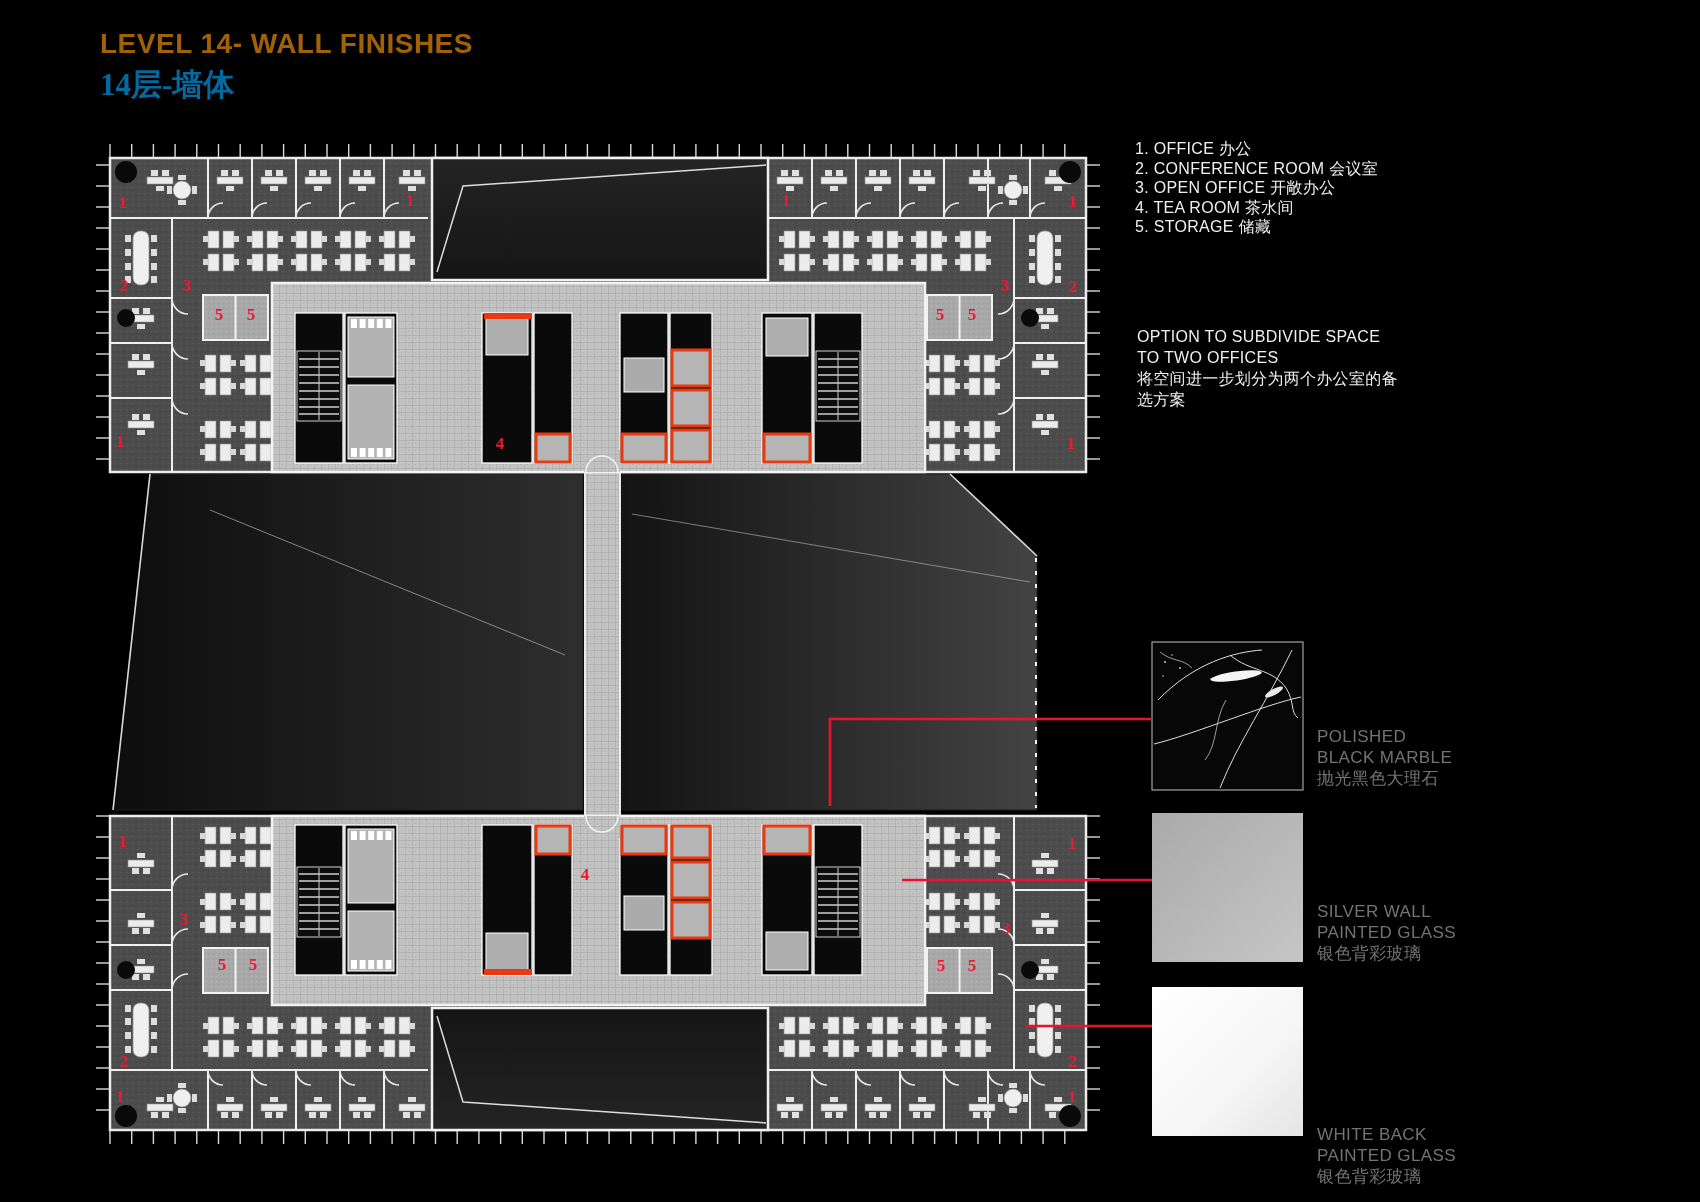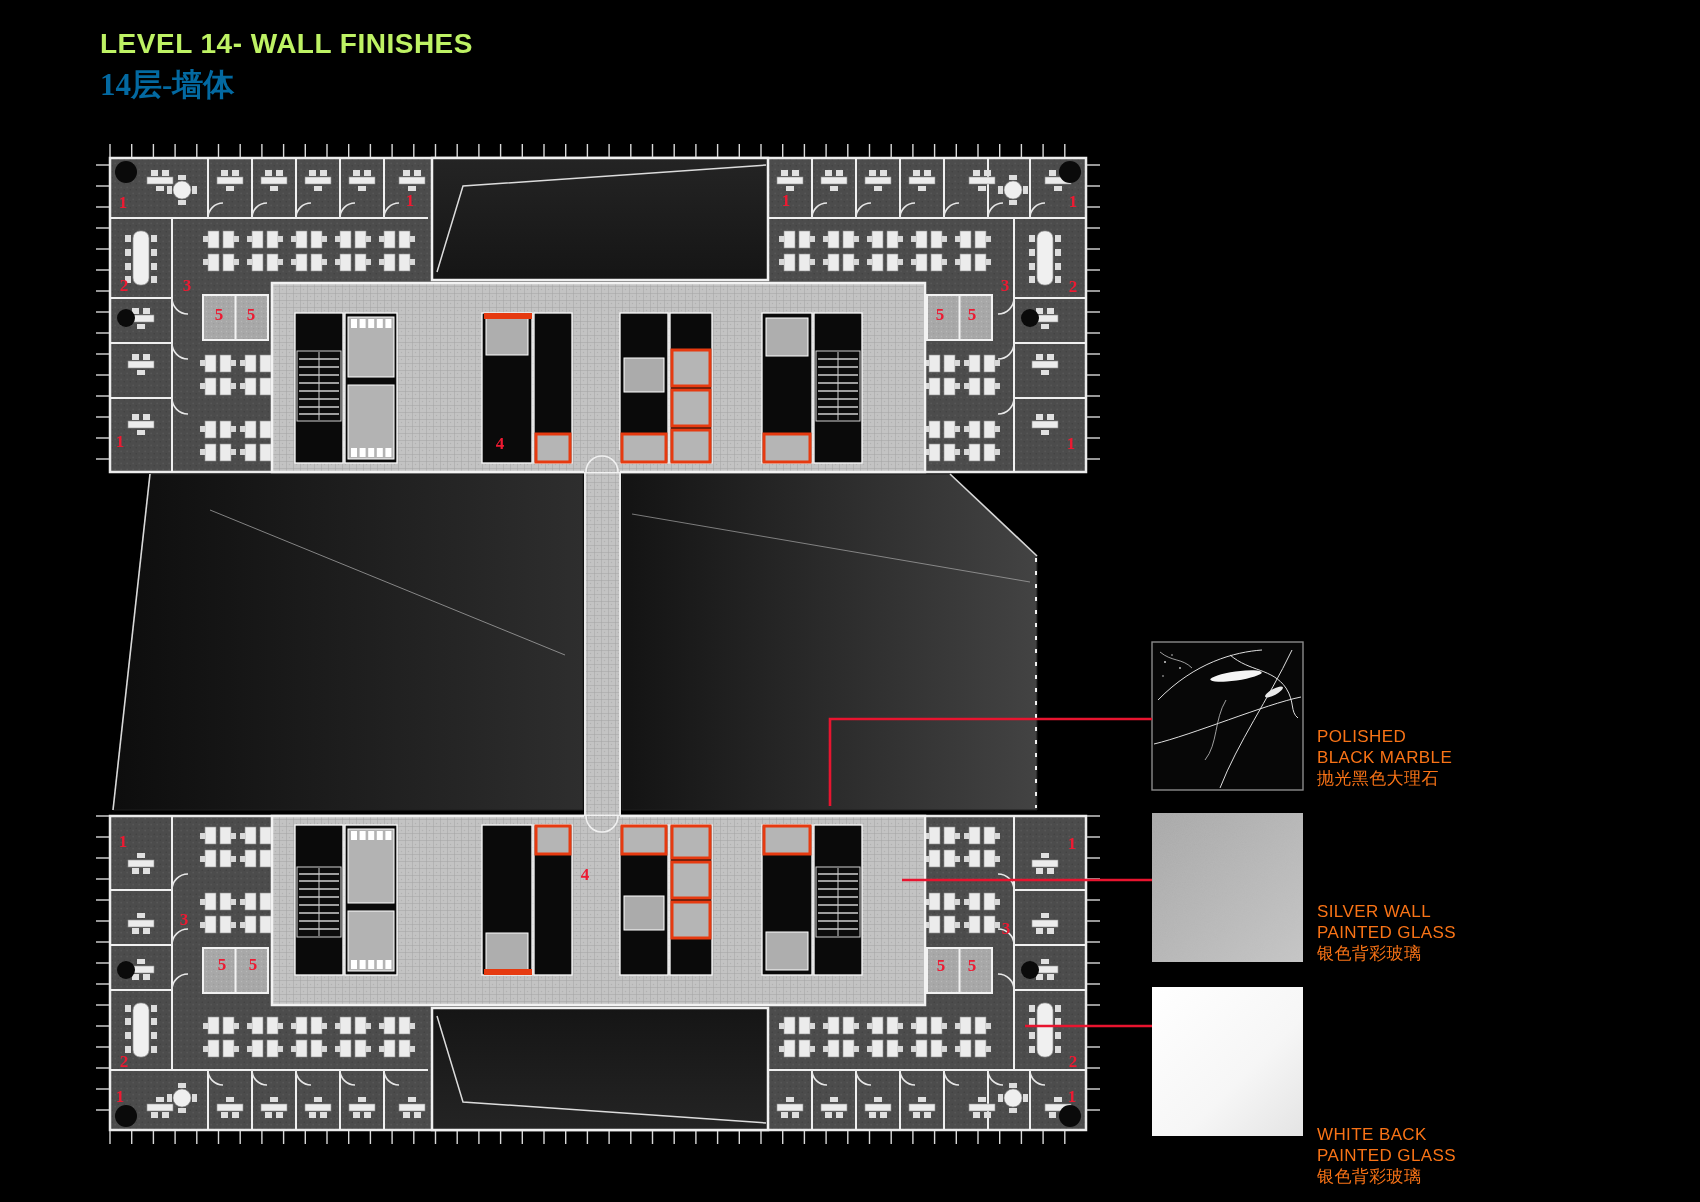--- a/index.html
+++ b/index.html
@@ -1,26 +1,26 @@
 <!DOCTYPE html>
 <html><head>
 <meta charset="utf-8">
 <style>
   html,body{margin:0;padding:0;background:#000;}
   .stage{position:relative;width:1700px;height:1202px;background:#000;overflow:hidden;
          font-family:"Liberation Sans",sans-serif;}
   .title{position:absolute;left:100px;top:28px;font-size:28px;font-weight:bold;
-         letter-spacing:.5px;color:#bef264;}
+         letter-spacing:.5px;color:#a16207;}
   .subtitle{position:absolute;left:100px;top:64px;font-size:31px;font-weight:bold;
          font-family:"Liberation Serif",serif;color:#0369a1;}
   .legend{position:absolute;left:1135px;top:139px;list-style:none;margin:0;padding:0;
           color:#efefef;font-size:16px;line-height:19.6px;letter-spacing:.3px;}
   .note{position:absolute;left:1137px;top:326px;color:#efefef;font-size:16px;
         line-height:21px;letter-spacing:.3px;}
-  .mat-label{position:absolute;left:1317px;color:#f97316;font-size:17px;
+  .mat-label{position:absolute;left:1317px;color:#737373;font-size:17px;
              line-height:21px;letter-spacing:.4px;}
   .mat-label.m0{top:726px}.mat-label.m1{top:901px}.mat-label.m2{top:1124px}
   .plan-num{position:absolute;transform:translate(-50%,-55%);color:#ed1a32;
             font-family:"Liberation Serif",serif;font-weight:bold;font-size:17px;}
   svg{position:absolute;left:0;top:0;}
 </style>
 </head>
 <body>
 
 <div class="stage">
@@ -601,21 +601,34 @@
       <span class="plan-num" style="left: 253px; top: 966px;">5</span>
       <span class="plan-num" style="left: 941px; top: 967px;">5</span>
       <span class="plan-num" style="left: 972px; top: 967px;">5</span>
       <span class="plan-num" style="left: 124px; top: 1063px;">2</span>
       <span class="plan-num" style="left: 1073px; top: 1063px;">2</span>
       <span class="plan-num" style="left: 585px; top: 876px;">4</span>
       <span class="plan-num" style="left: 120px; top: 1098px;">1</span>
       <span class="plan-num" style="left: 1072px; top: 1098px;">1</span>
     </div>
 
-
+  <ul class="legend">
+    <li>1. OFFICE 办公</li>
+    <li>2. CONFERENCE ROOM 会议室</li>
+    <li>3. OPEN OFFICE 开敞办公</li>
+    <li>4. TEA ROOM 茶水间</li>
+    <li>5. STORAGE 储藏</li>
+  </ul>
+
+  <div class="note">
+    <div>OPTION TO SUBDIVIDE SPACE</div>
+    <div>TO TWO OFFICES</div>
+    <div>将空间进一步划分为两个办公室的备</div>
+    <div>选方案</div>
+  </div>
 
   <div class="mat-label m0">
     <div>POLISHED</div>
       <div>BLACK MARBLE</div>
     <div>抛光黑色大理石</div>
   </div>
   <div class="mat-label m1">
     <div>SILVER WALL</div>
       <div>PAINTED GLASS</div>
     <div>银色背彩玻璃</div>

